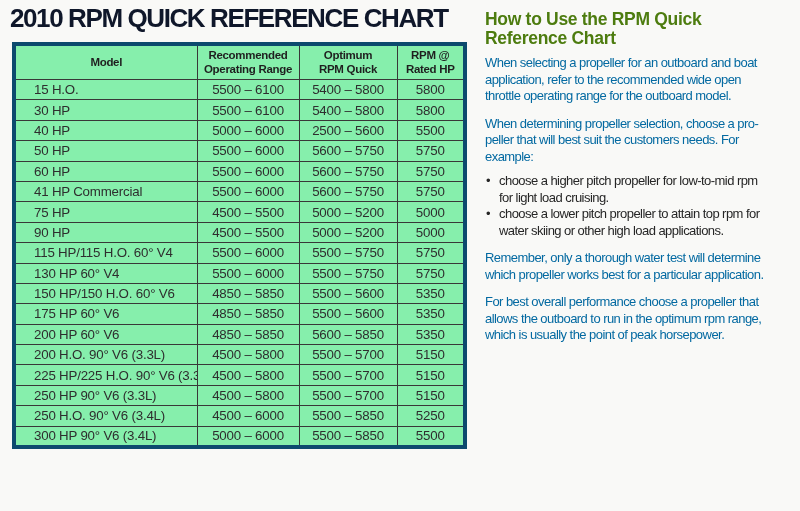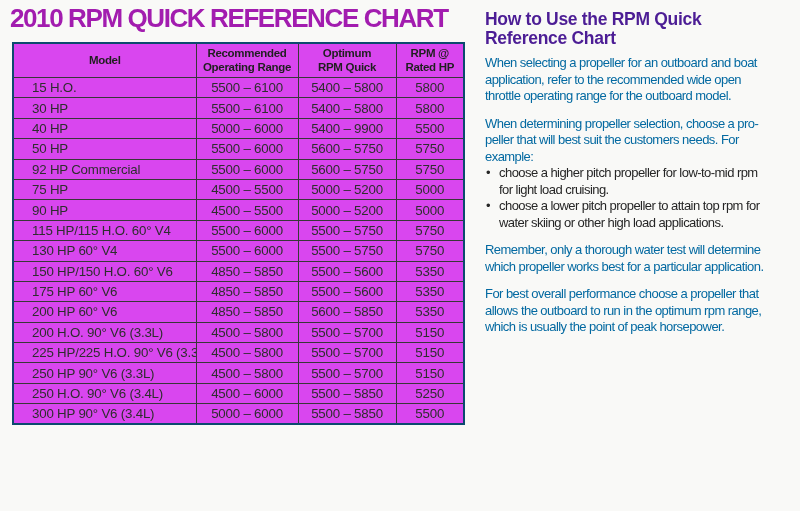--- a/index.html
+++ b/index.html
@@ -7,26 +7,26 @@
   body {
     width: 800px; height: 511px;
     background: #f9f9f7;
     font-family: "Liberation Sans", "DejaVu Sans", sans-serif;
     position: relative; overflow: hidden;
     color: #2b2b2b;
   }
   .title {
     position: absolute; left: 10px; top: 3px; margin: 0;
     font-size: 26px; font-weight: 700; letter-spacing: -1.4px;
-    color: #a21caf; white-space: nowrap;
+    color: #0f172a; white-space: nowrap;
   }
   .rpm-table {
     position: absolute; left: 12px; top: 42px; width: 451px;
     border-collapse: collapse; table-layout: fixed;
-    background: #d946ef; border: 2px solid #0c4a6e;
+    background: #86efac; border: 4px solid #0c4a6e;
   }
   .c1 { width: 183px; } .c2 { width: 102px; } .c3 { width: 98px; } .c4 { width: 68px; }
   .rpm-table th {
     border: 1.5px solid #383838;
     font-size: 11.5px; letter-spacing: -0.3px; font-weight: 700;
     text-align: center; vertical-align: middle;
     white-space: pre-line; line-height: 13.5px;
     padding: 3px 0; color: #1f1f1f; height: 34px;
   }
   .rpm-table td {
@@ -34,27 +34,27 @@
     font-size: 13.3px; text-align: center;
     height: 20.4px; padding: 0 2px;
     white-space: nowrap; overflow: hidden;
     color: #2e2e2e; letter-spacing: -0.2px;
   }
   .rpm-table td.model { text-align: left; padding-left: 18px; }
   .guide { position: absolute; left: 485px; top: 10px; width: 316px; }
   .guide h2 {
     margin: 0 0 7px; font-size: 17.5px; font-weight: 700;
     line-height: 19px; white-space: pre-line;
-    letter-spacing: -0.3px; color: #4c1d95;
+    letter-spacing: -0.3px; color: #4d7c0f;
   }
   .guide p {
     margin: 0 0 11px; font-size: 13px; line-height: 16.5px;
     letter-spacing: -0.55px; white-space: pre-line; color: #0369a1;
   }
-  .guide p.tight { margin-bottom: 0; }
+  .guide p.tight { margin-bottom: 8px; }
   .guide ul { list-style: none; margin: 0 0 11px; padding: 0; }
   .guide li {
     display: flex; font-size: 13px; line-height: 16.5px;
     letter-spacing: -0.55px; color: #262626;
   }
   .blt { flex: 0 0 14px; width: 14px; padding-left: 1px; }
   .blt-text { white-space: pre-line; flex: 1; }
 </style>
 </head>
 <body>
@@ -90,31 +90,37 @@
         </tr>
         <tr>
           <td class="model">30 HP</td>
           <td>5500 – 6100</td>
           <td>5400 – 5800</td>
           <td>5800</td>
         </tr>
         <tr>
           <td class="model">40 HP</td>
           <td>5000 – 6000</td>
-          <td>5400 – 9900</td>
+          <td>2500 – 5600</td>
           <td>5500</td>
         </tr>
         <tr>
           <td class="model">50 HP</td>
           <td>5500 – 6000</td>
           <td>5600 – 5750</td>
           <td>5750</td>
         </tr>
         <tr>
-          <td class="model">92 HP Commercial</td>
+          <td class="model">60 HP</td>
+          <td>5500 – 6000</td>
+          <td>5600 – 5750</td>
+          <td>5750</td>
+        </tr>
+        <tr>
+          <td class="model">41 HP Commercial</td>
           <td>5500 – 6000</td>
           <td>5600 – 5750</td>
           <td>5750</td>
         </tr>
         <tr>
           <td class="model">75 HP</td>
           <td>4500 – 5500</td>
           <td>5000 – 5200</td>
           <td>5000</td>
         </tr>

